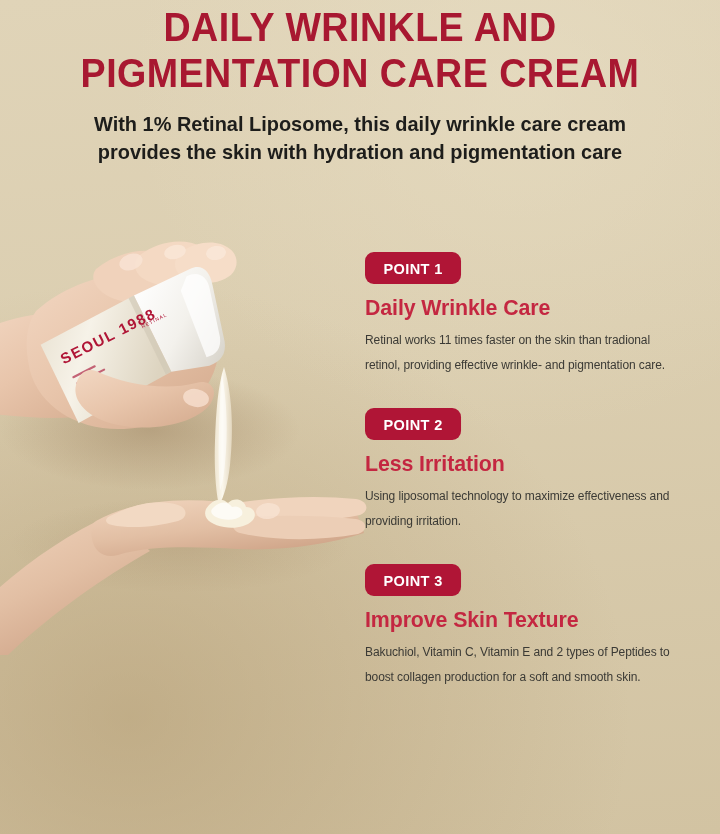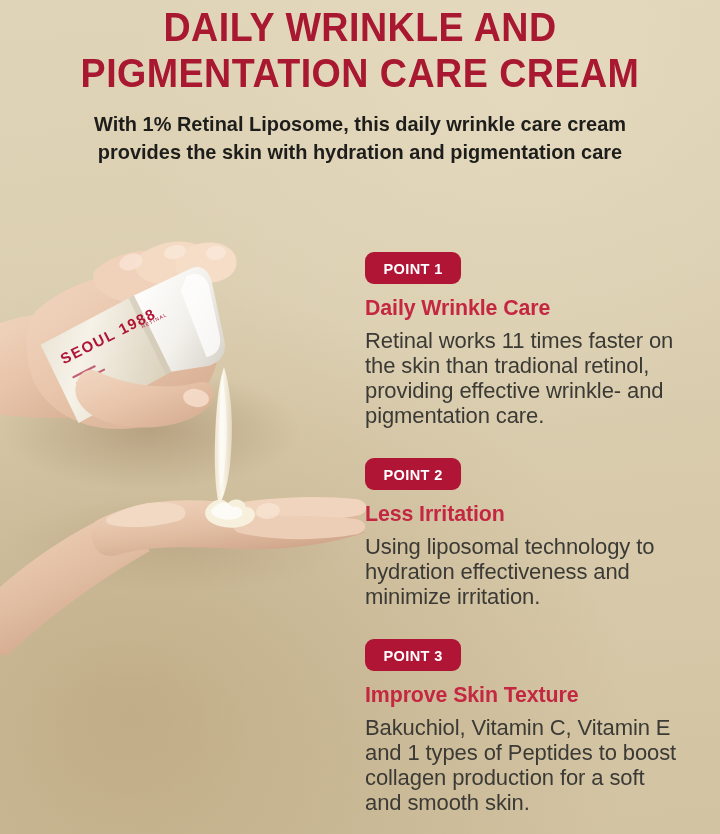--- a/index.html
+++ b/index.html
@@ -90,21 +90,21 @@
     font-weight:bold;
     font-size:22px;
     line-height:26px;
     letter-spacing:-.1px;
     transform:scaleX(.97);
     transform-origin:left center;
   }
   .point-body {
     margin-top:7px;
     color:#3b3a35;
-    font-size:22px;
+    font-size:12px;
     line-height:25px;
     letter-spacing:-.1px;
     width:318px;
   }
 </style>
 </head>
 <body>
 
 <div id="page">
 
@@ -238,24 +238,24 @@
 
     <div class="point">
       <span class="badge">POINT 1</span>
       <div class="point-title">Daily Wrinkle Care</div>
       <div class="point-body">Retinal works 11 times faster on the skin than tradional retinol, providing effective wrinkle- and pigmentation care.</div>
     </div>
 
     <div class="point">
       <span class="badge">POINT 2</span>
       <div class="point-title">Less Irritation</div>
-      <div class="point-body">Using liposomal technology to hydration effectiveness and minimize irritation.</div>
+      <div class="point-body">Using liposomal technology to maximize effectiveness and providing irritation.</div>
     </div>
 
     <div class="point">
       <span class="badge">POINT 3</span>
       <div class="point-title">Improve Skin Texture</div>
-      <div class="point-body">Bakuchiol, Vitamin C, Vitamin E and 1 types of Peptides to boost collagen production for a soft and smooth skin.</div>
+      <div class="point-body">Bakuchiol, Vitamin C, Vitamin E and 2 types of Peptides to boost collagen production for a soft and smooth skin.</div>
     </div>
 
   </div>
 
 </div>
 
 </body></html>

